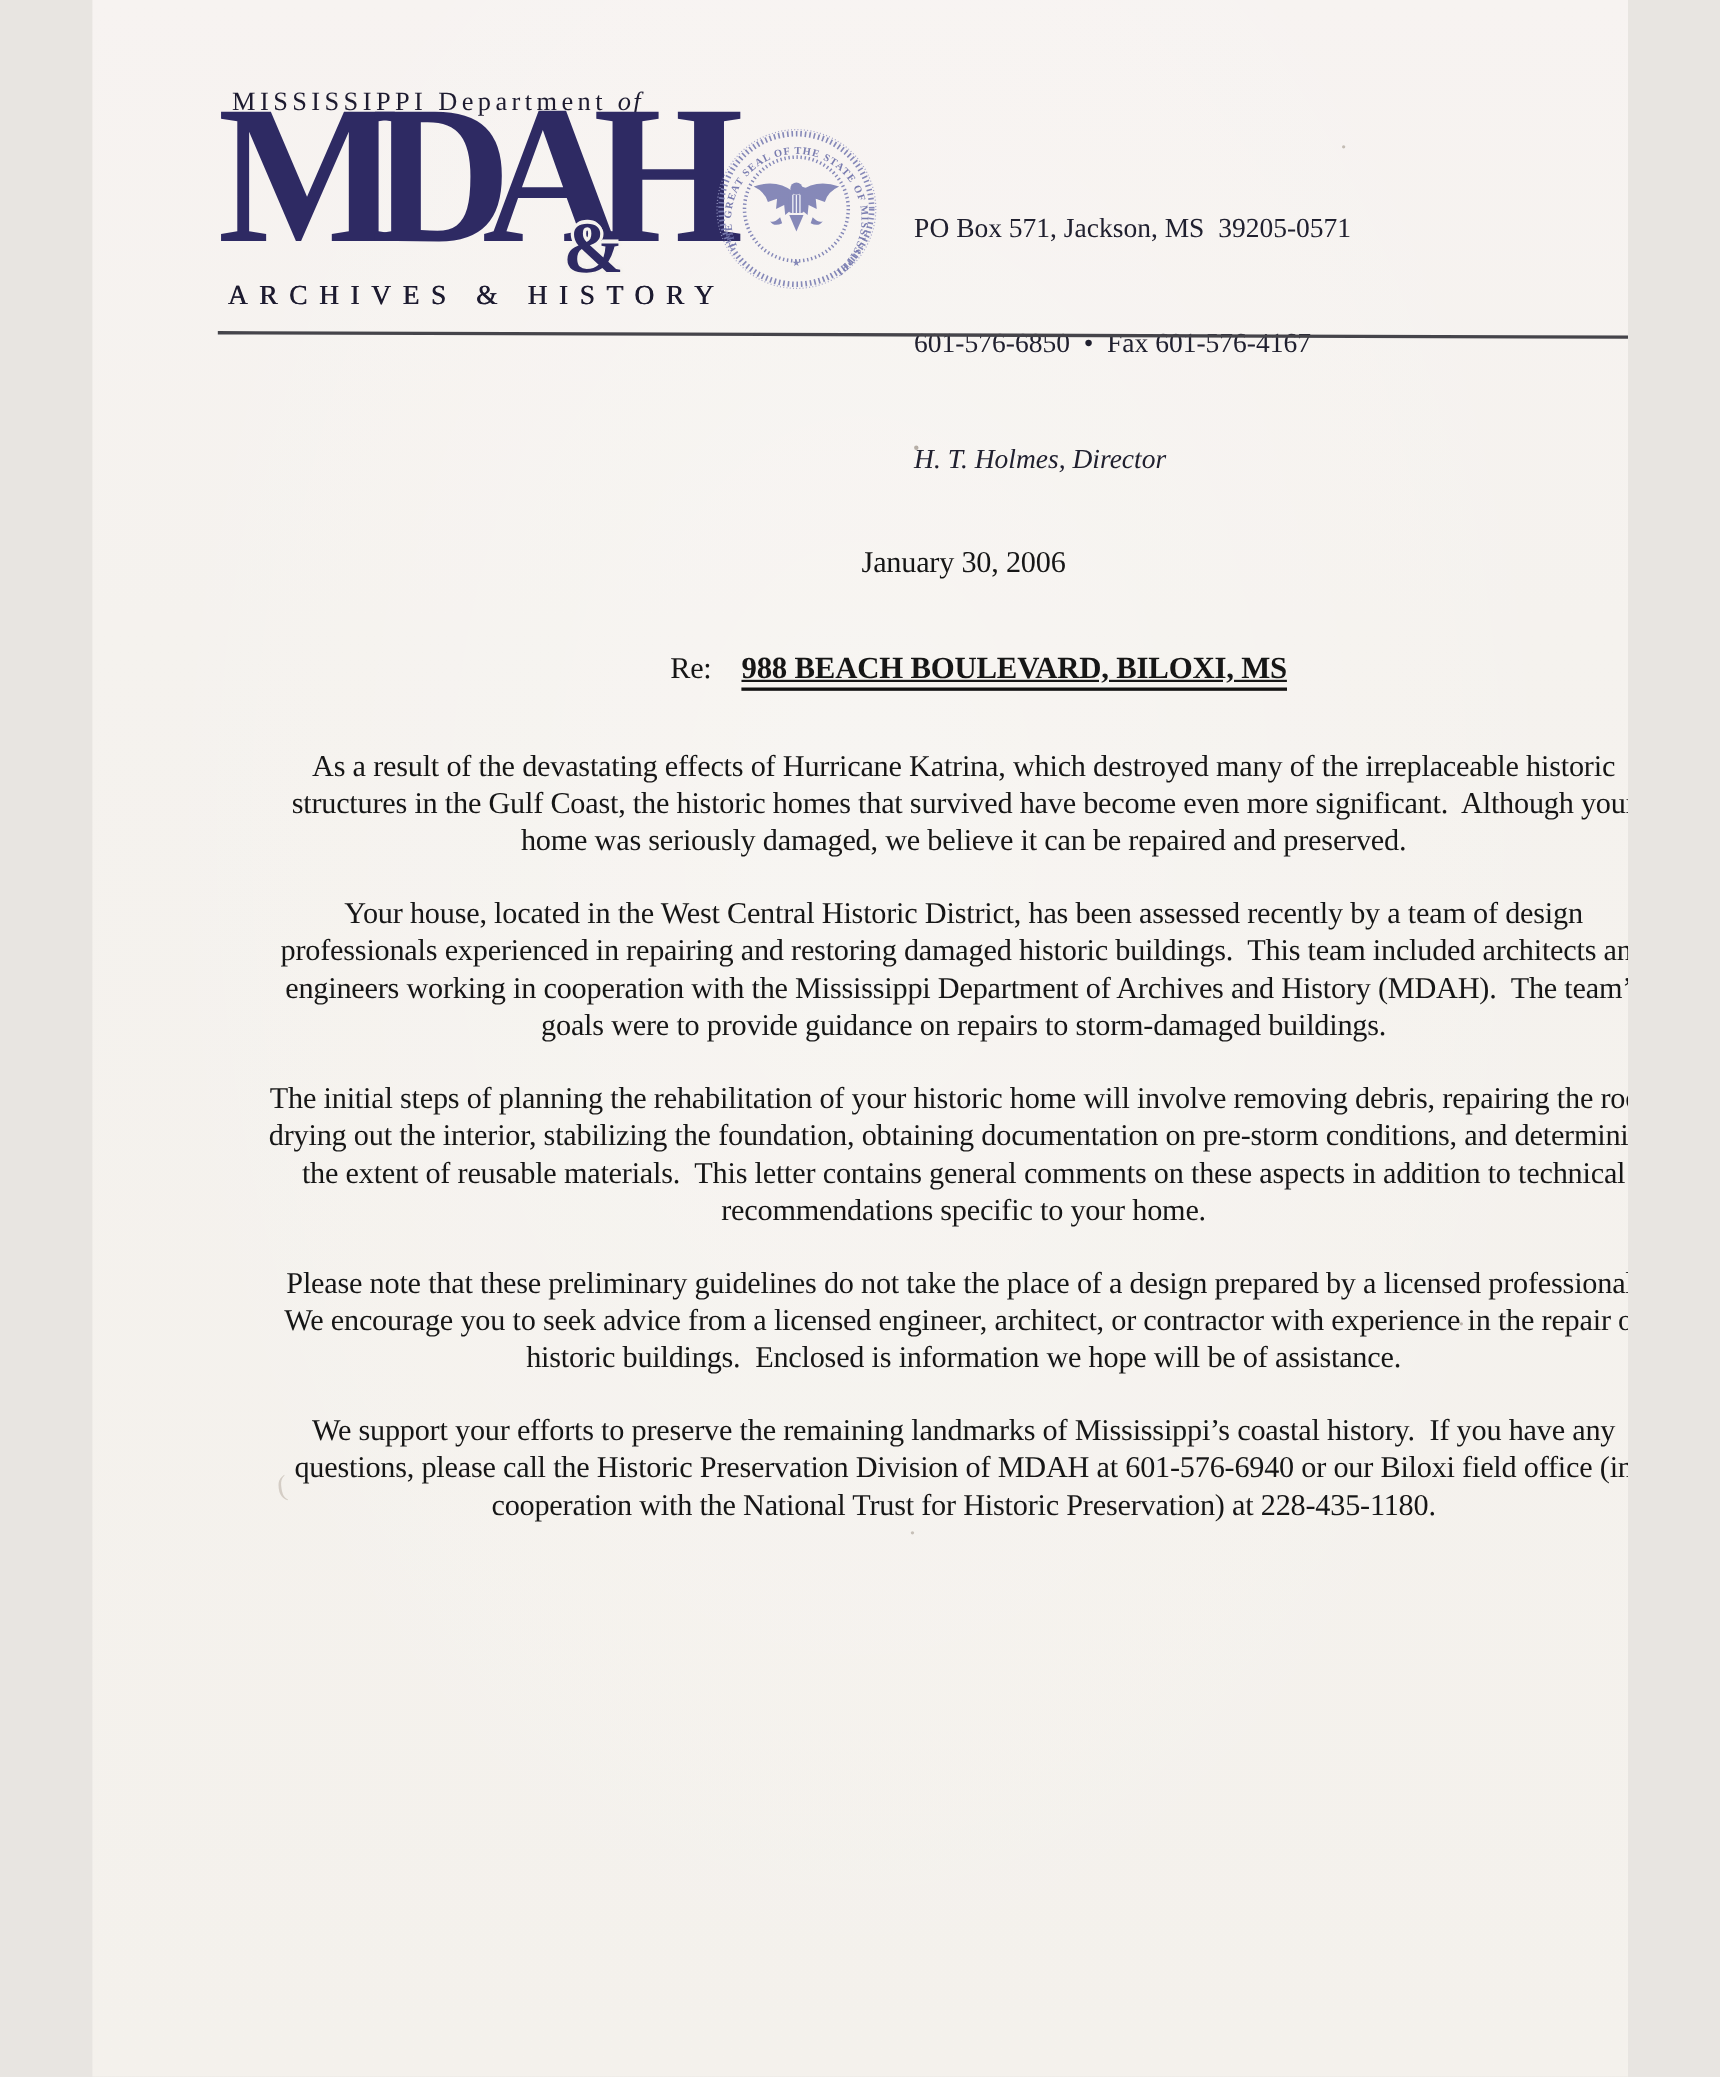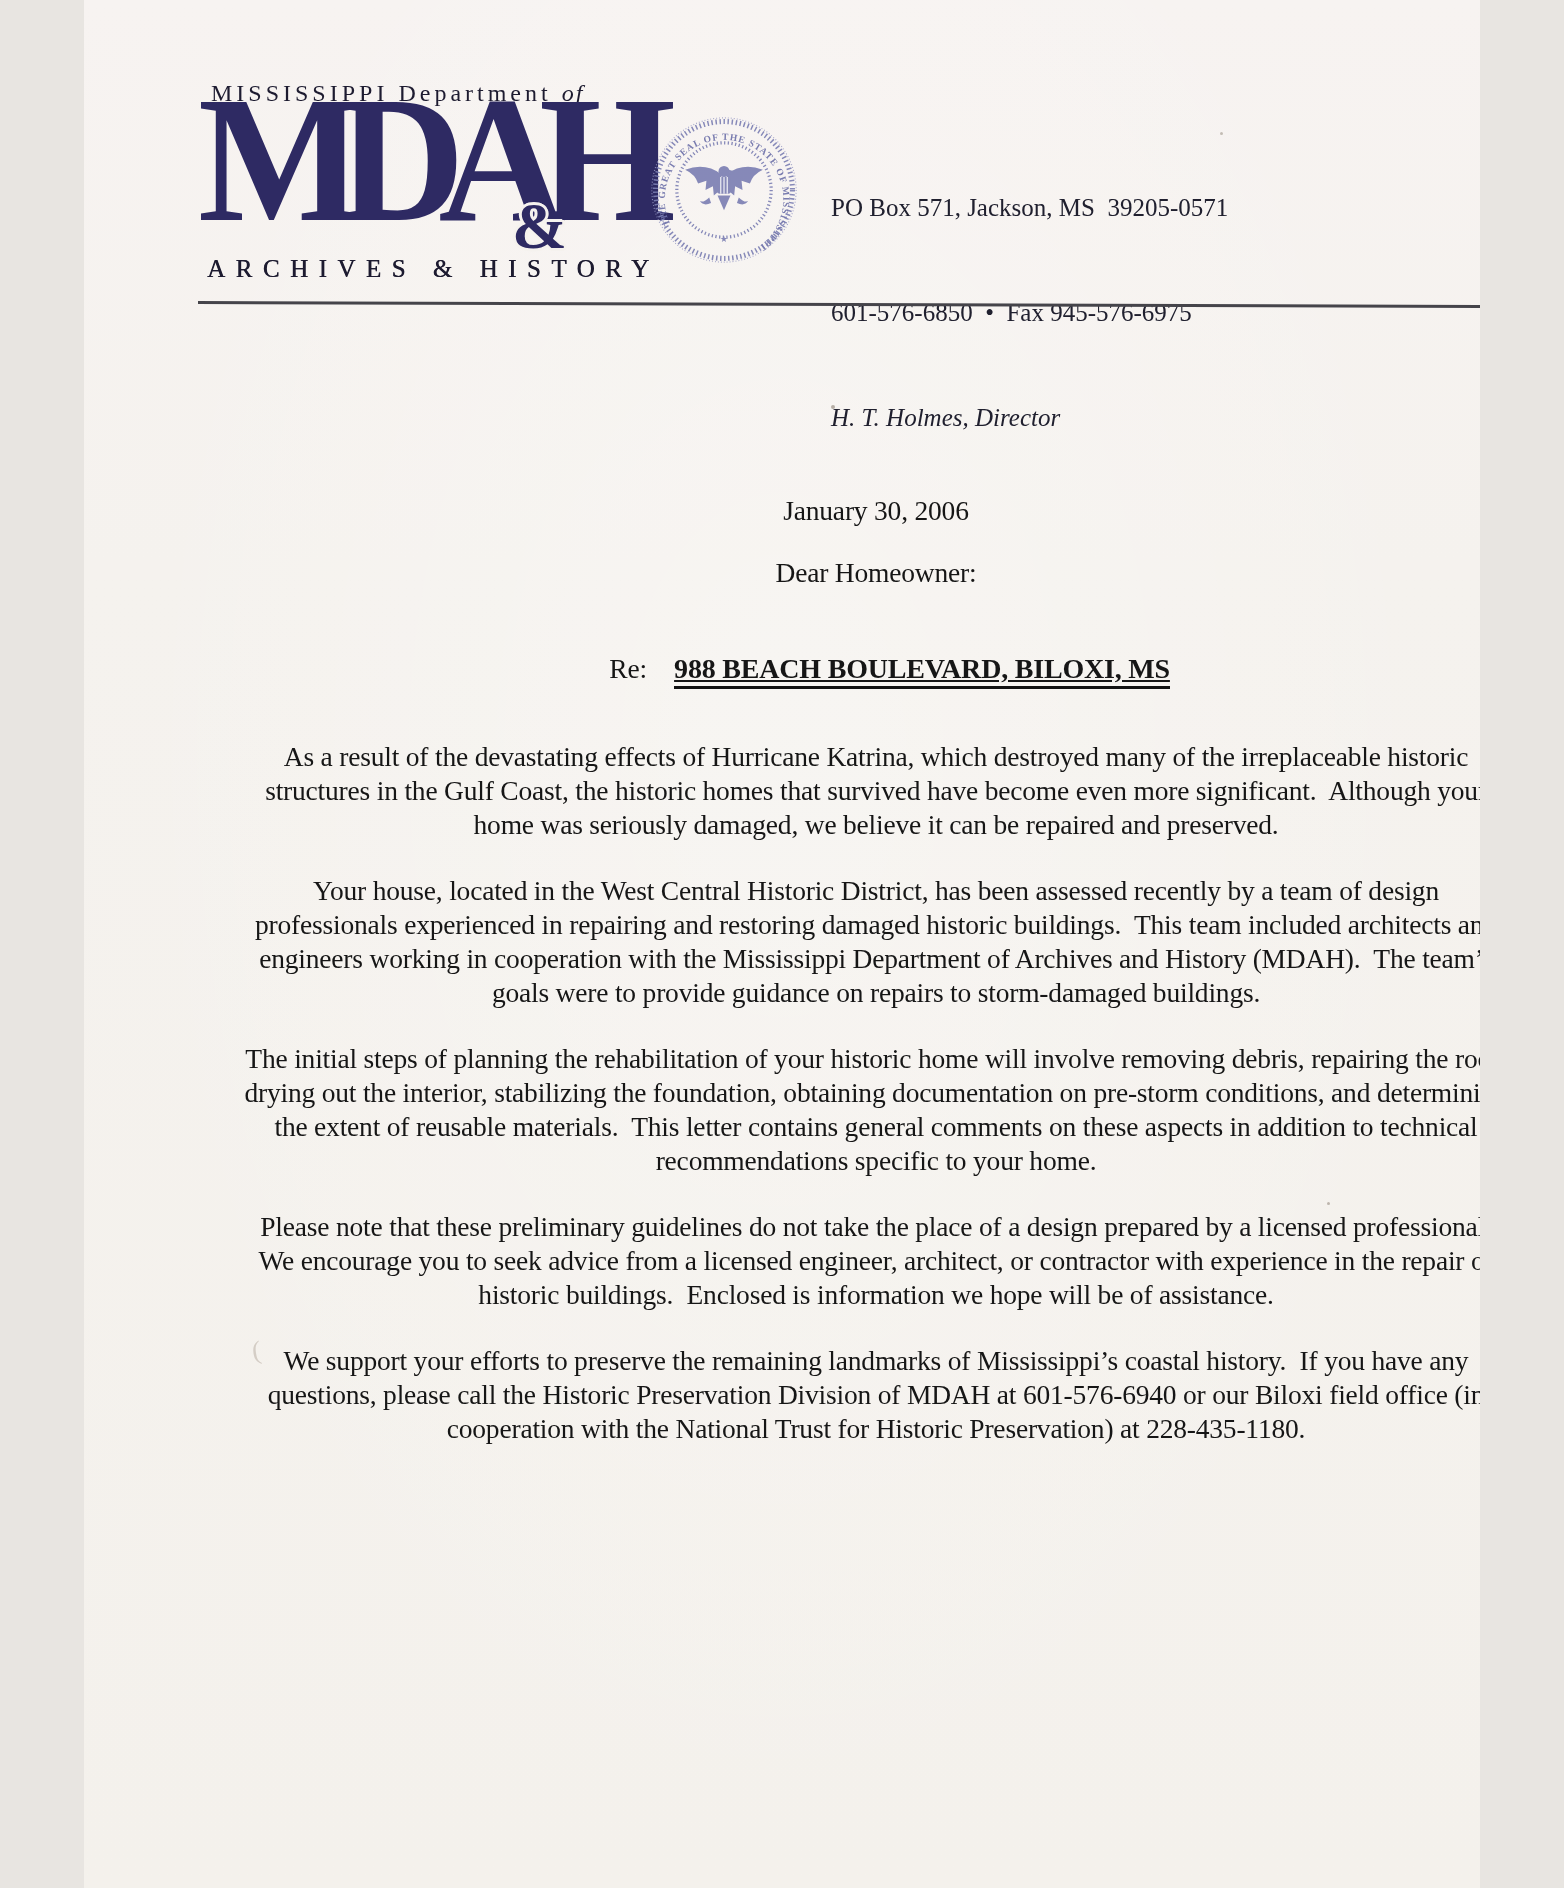--- a/index.html
+++ b/index.html
@@ -152,31 +152,30 @@
         <rect x="72.5" y="66" width="15" height="18" rx="3"></rect>
         <path d="M76.5 66 v18 M80 66 v18 M83.5 66 v18" stroke="#eef0f7" stroke-width="1.3" fill="none"></path>
         <path d="M73 86 L80 102 L87 86 Z"></path>
         <path d="M64 88 q-6 6 -10 4 q4 6 12 2 Z"></path>
         <path d="M96 88 q6 6 10 4 q-4 6 -12 2 Z"></path>
       </g>
     </svg>
 
     <div class="contact">
       <div>PO Box 571, Jackson, MS  39205-0571</div>
-      <div>601-576-6850  •  Fax 945-576-6975</div>
+      <div>601-576-6850  •  Fax 601-576-4167</div>
       <div class="director">H. T. Holmes, Director</div>
     </div>
 
     <div class="lh-rule"></div>
   </header>
 
   <main class="letter-body">
     <div class="date-line">January 30, 2006</div>
 
-    <div class="salutation">Dear Homeowner:</div>
 
     <div class="re-line">
       <span class="re-label">Re:</span><span class="re-subject">988 BEACH BOULEVARD, BILOXI, MS</span>
     </div>
 
     <div class="body-paragraphs">
       <p>As a result of the devastating effects of Hurricane Katrina, which destroyed many of the irreplaceable historic structures in the Gulf Coast, the historic homes that survived have become even more significant.  Although your home was seriously damaged, we believe it can be repaired and preserved.</p>
       <p>Your house, located in the West Central Historic District, has been assessed recently by a team of design professionals experienced in repairing and restoring damaged historic buildings.  This team included architects and engineers working in cooperation with the Mississippi Department of Archives and History (MDAH).  The team’s goals were to provide guidance on repairs to storm-damaged buildings.</p>
       <p>The initial steps of planning the rehabilitation of your historic home will involve removing debris, repairing the roof, drying out the interior, stabilizing the foundation, obtaining documentation on pre-storm conditions, and determining the extent of reusable materials.  This letter contains general comments on these aspects in addition to technical recommendations specific to your home.</p>
       <p>Please note that these preliminary guidelines do not take the place of a design prepared by a licensed professional. We encourage you to seek advice from a licensed engineer, architect, or contractor with experience in the repair of historic buildings.  Enclosed is information we hope will be of assistance.</p>

